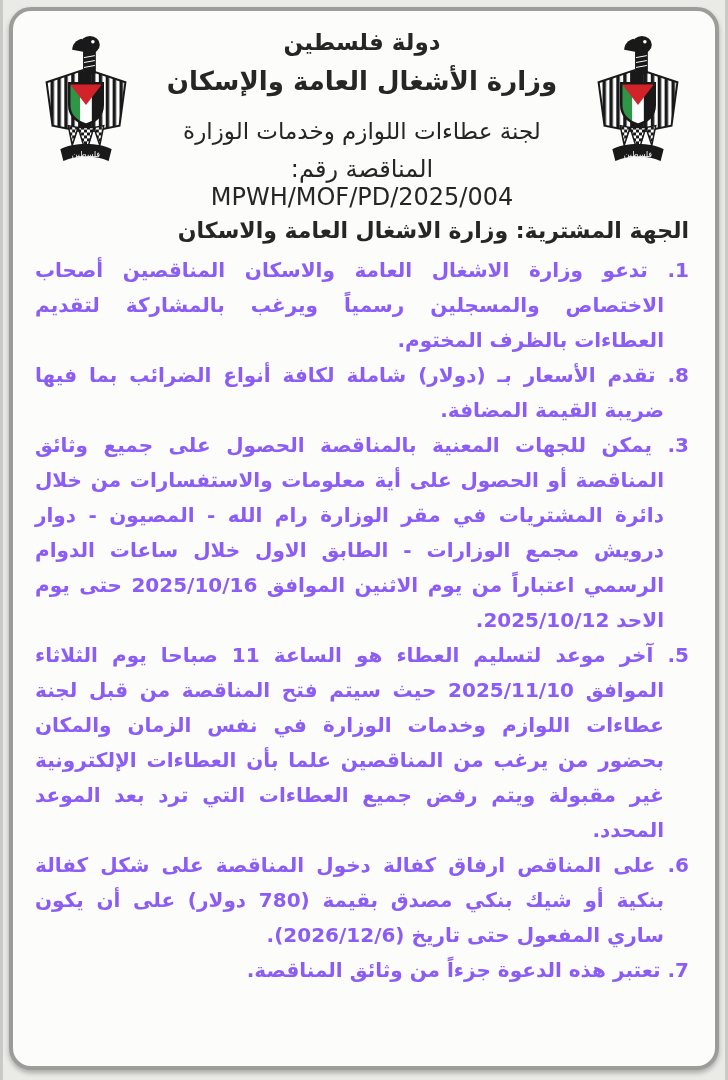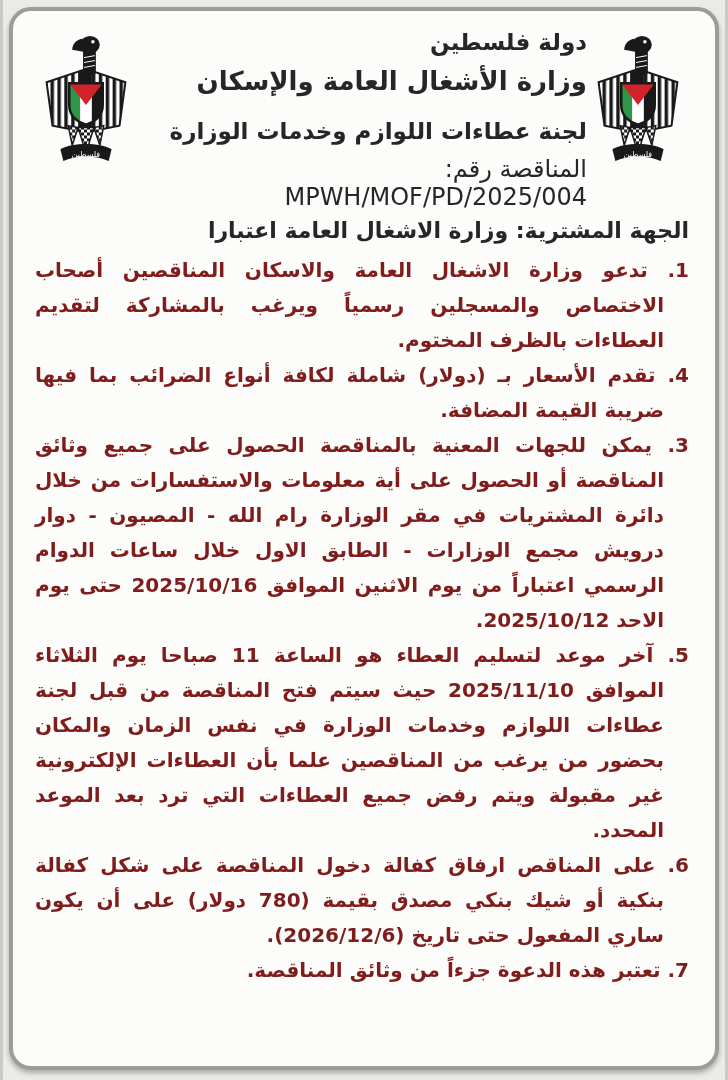--- a/index.html
+++ b/index.html
@@ -23,34 +23,34 @@
     box-shadow:0 3px 5px rgba(0,0,0,.28);
     box-sizing:border-box;
     direction:rtl;
     color:#262626;
     padding:14px 26px 8px 22px;
     overflow:hidden;
   }
 
   .doc-header{ display:flex; align-items:flex-start; justify-content:space-between; }
   .emblem{ width:102px; height:138px; flex:0 0 auto; margin-top:4px; }
-  .header-text{ flex:1 1 auto; text-align:right; padding-top:4px; }
+  .header-text{ flex:1 1 auto; text-align:center; padding-top:4px; }
   .ht-state{ font-size:23px; font-weight:bold; margin-bottom:11px; }
   .ht-ministry{ font-size:26px; font-weight:bold; margin-bottom:22px; }
-  .ht-committee{ font-size:23px; font-weight:bold; margin-bottom:11px;margin-top:22px; }
+  .ht-committee{ font-size:23px; font-weight:normal; margin-bottom:11px;margin-top:22px; }
   .tender-no{ font-size:24px; font-weight:normal; }
   .tender-no .num{ direction:ltr; unicode-bidi:embed; }
 
   .subject-block{ margin-top:2px; }
   .subject-line{ font-weight:bold; font-size:22px; line-height:35px; text-align:right; }
 
   .items{ margin-top:5px; }
   .item{
     font-size:20px; font-weight:bold; line-height:35px;
-    color:#7f1d1d;
+    color:#8b5cf6;
     text-align:justify;
     padding-right:25px; text-indent:-25px;
   }
 </style>
 </head>
 <body>
 
 <div class="page">
 
   <div class="doc-header">
@@ -152,26 +152,26 @@
       </g>
       <g>
         <path d="M24 122 C36 115 64 115 76 122 L73 134 C62 128 38 128 27 134 Z" fill="#191919"></path>
         <text x="50" y="130" font-size="8" fill="#ffffff" text-anchor="middle">فلسطين</text>
       </g>
     </svg>
 
   </div>
 
   <div class="subject-block">
-    <div class="subject-line">الجهة المشترية: وزارة الاشغال العامة اعتبارا</div>
+    <div class="subject-line">الجهة المشترية: وزارة الاشغال العامة والاسكان</div>
   </div>
 
   <div class="items">
     <div class="item">1. تدعو وزارة الاشغال العامة والاسكان المناقصين أصحاب الاختصاص والمسجلين رسمياً ويرغب بالمشاركة لتقديم العطاءات بالظرف المختوم.</div>
-    <div class="item">4. تقدم الأسعار بـ (دولار) شاملة لكافة أنواع الضرائب بما فيها ضريبة القيمة المضافة.</div>
+    <div class="item">8. تقدم الأسعار بـ (دولار) شاملة لكافة أنواع الضرائب بما فيها ضريبة القيمة المضافة.</div>
     <div class="item">3. يمكن للجهات المعنية بالمناقصة الحصول على جميع وثائق المناقصة أو الحصول على أية معلومات والاستفسارات من خلال دائرة المشتريات في مقر الوزارة رام الله - المصيون - دوار درويش مجمع الوزارات - الطابق الاول خلال ساعات الدوام الرسمي اعتباراً من يوم الاثنين الموافق 2025/10/16 حتى يوم الاحد 2025/10/12.</div>
     <div class="item">5. آخر موعد لتسليم العطاء هو الساعة 11 صباحا يوم الثلاثاء الموافق 2025/11/10 حيث سيتم فتح المناقصة من قبل لجنة عطاءات اللوازم وخدمات الوزارة في نفس الزمان والمكان بحضور من يرغب من المناقصين علما بأن العطاءات الإلكترونية غير مقبولة ويتم رفض جميع العطاءات التي ترد بعد الموعد المحدد.</div>
     <div class="item">6. على المناقص ارفاق كفالة دخول المناقصة على شكل كفالة بنكية أو شيك بنكي مصدق بقيمة (780 دولار) على أن يكون ساري المفعول حتى تاريخ (2026/12/6).</div>
     <div class="item">7. تعتبر هذه الدعوة جزءاً من وثائق المناقصة.</div>
 
   </div>
 
 </div>
 
 </body></html>

